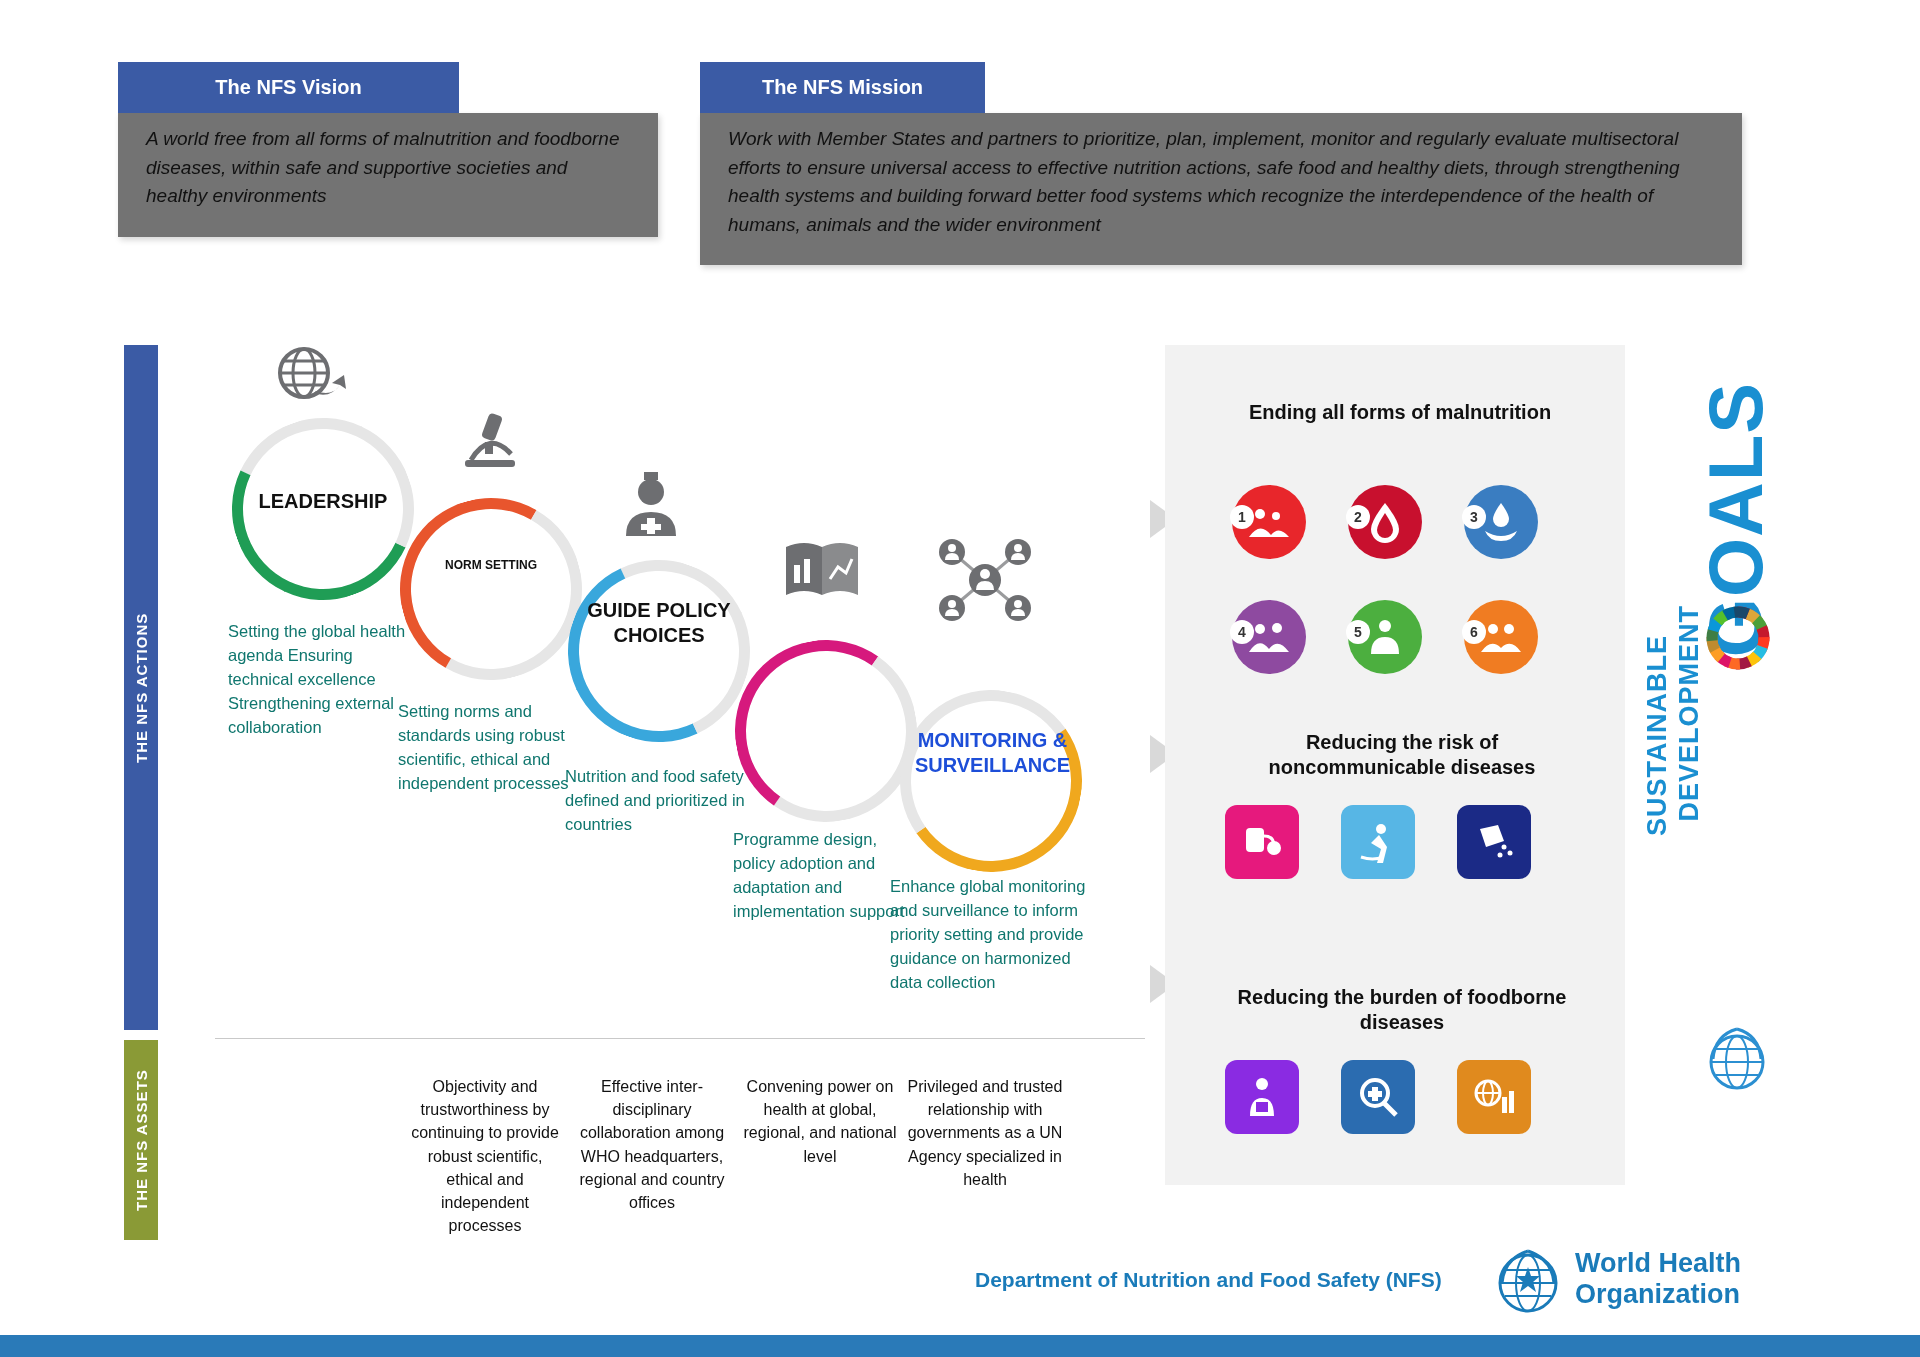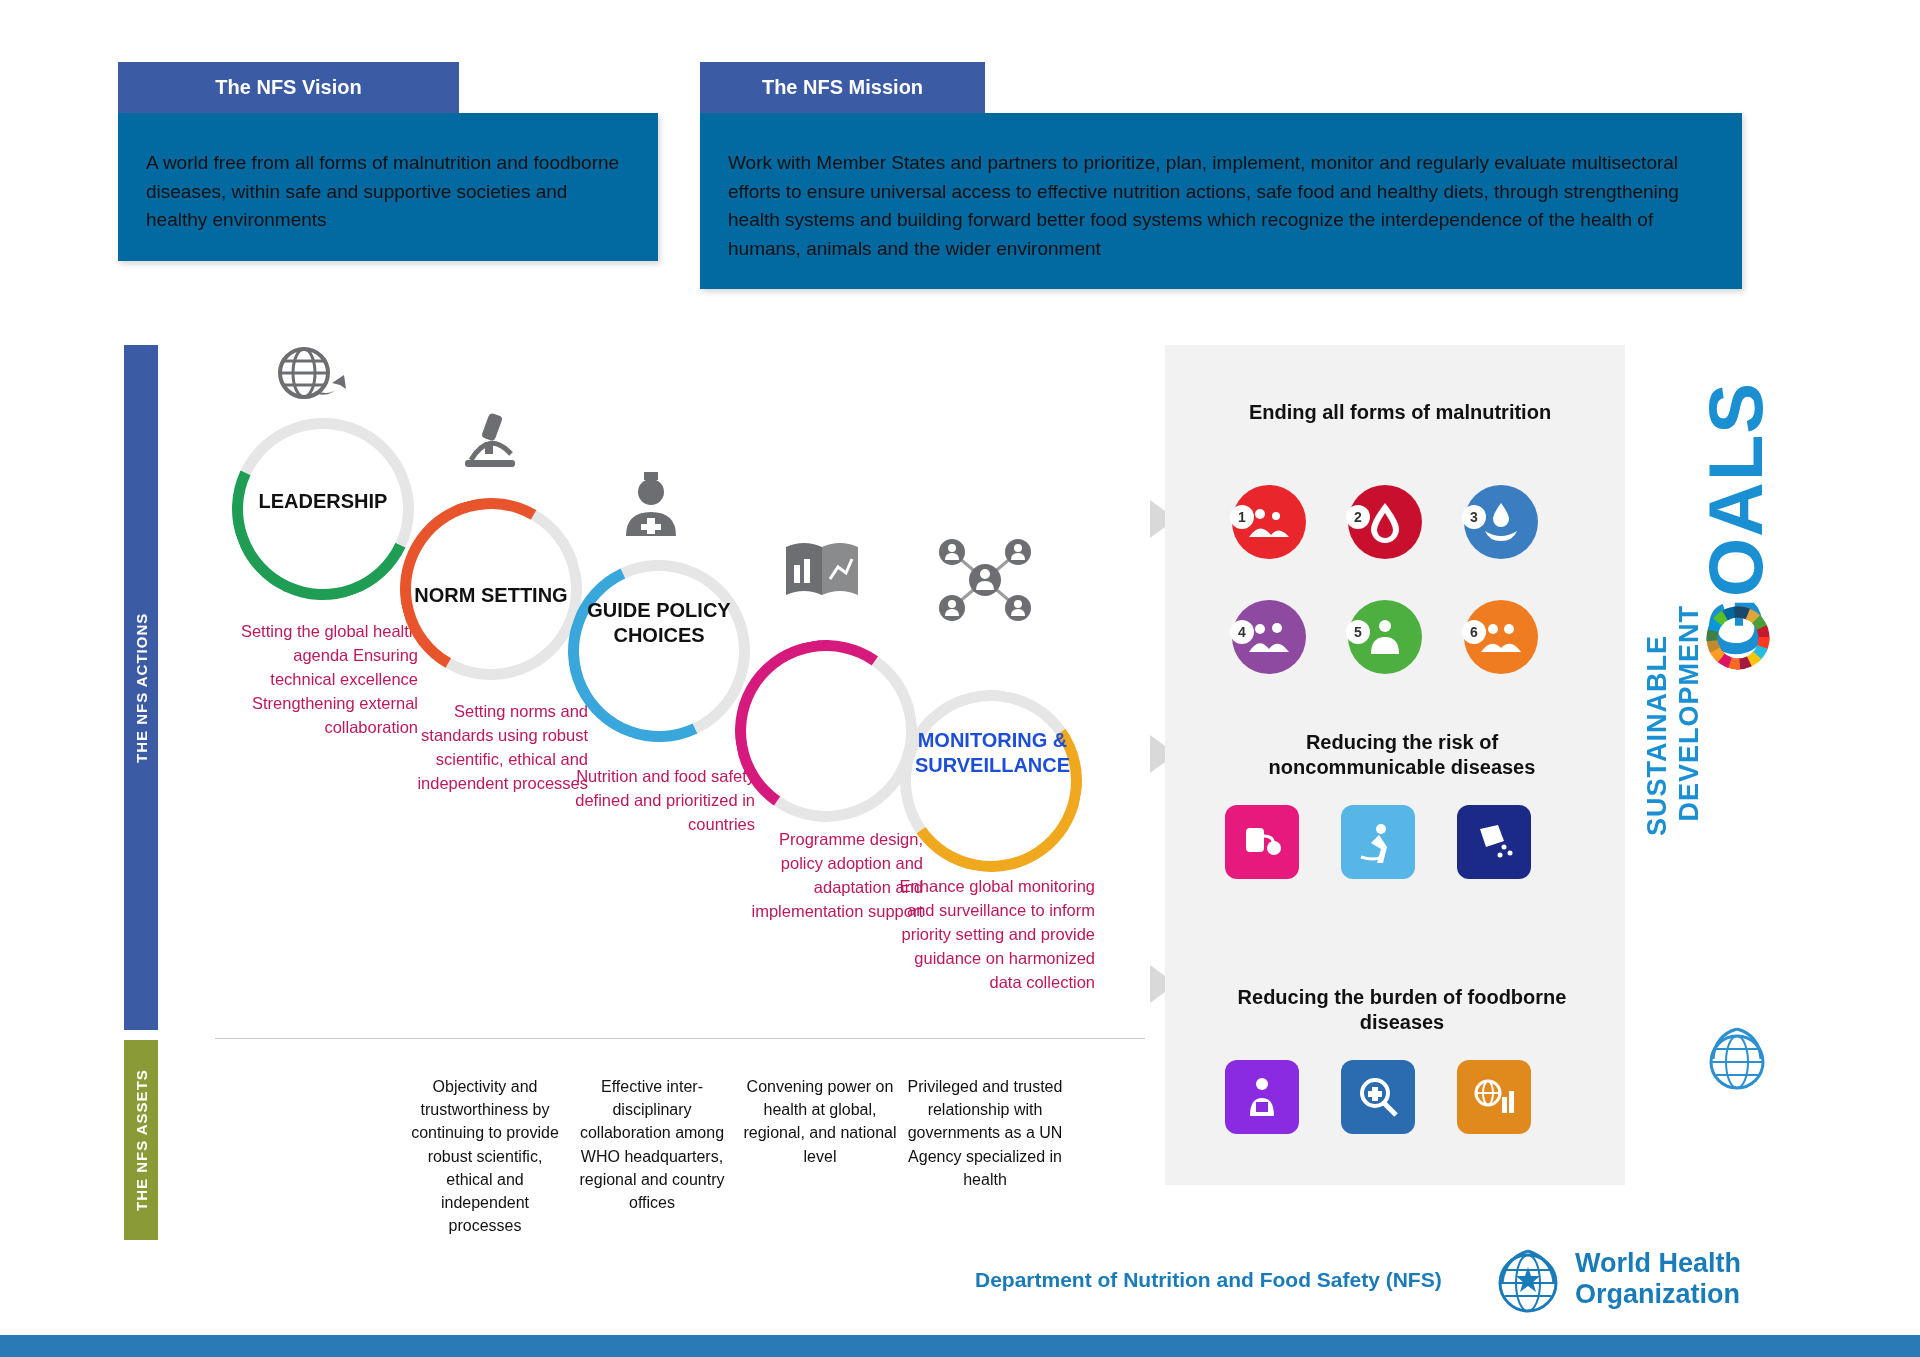--- a/index.html
+++ b/index.html
@@ -19,25 +19,26 @@
     background:#3b5ba5;
     color:#ffffff;
     font-weight:bold;
     font-size:20px;
     padding:14px 26px;
     position:relative;
     z-index:3;
     display:inline-block;
   }
   .card-body {
-    background:#0369a1;
+    background:#737373;
     color:#111111;
+    font-style:italic;
     font-size:19px;
     line-height:1.5;
-    padding:36px 28px 26px 28px;
+    padding:12px 28px 26px 28px;
     box-shadow:2px 3px 6px rgba(0,0,0,0.16);
   }
 
   #vision { left:118px; top:62px; width:540px; }
   #vision .card-tab { width:341px; text-align:center; }
   #mission { left:700px; top:62px; width:1042px; }
   #mission .card-tab { width:285px; text-align:center; }
 
   
   .vbar {
@@ -59,22 +60,22 @@
   
   .circle {
     position:absolute;
     border-radius:50%;
     background:transparent;
   }
   .blurb {
     position:absolute;
     font-size:16.5px;
     line-height:1.45;
-    color:#be185d;
-    text-align:right;
+    color:#0f766e;
+    text-align:left;
   }
   .icon-top { position:absolute; color:#6d6e71; }
 
   
   .asset {
     position:absolute;
     font-size:16px;
     line-height:1.45;
     text-align:center;
     color:#111;
@@ -257,21 +258,21 @@
               border:11px solid #e6e6e6; border-left-color:#1f9d55; border-bottom-color:#1f9d55;
               transform:rotate(-20deg);">
   </div>
   <div class="circle-title" style="position:absolute; left:232px; top:490px; width:182px; text-align:center; font-weight:bold; font-size:20px; color:#111;">LEADERSHIP</div>
   <div class="blurb" style="left:228px; top:620px; width:190px;">Setting the global health agenda Ensuring technical excellence Strengthening external collaboration</div>
 
   <div class="circle" style="left:400px; top:498px; width:182px; height:182px;
               border:11px solid #e6e6e6; border-top-color:#e8552d; border-left-color:#e8552d;
               transform:rotate(-15deg);">
   </div>
-  <div class="circle-title" style="position:absolute; left:400px; top:558px; width:182px; text-align:center; font-weight:bold; font-size:20px; color:#111; line-height:1.25;margin-top:25px;">NORM SETTING</div>
+  <div class="circle-title" style="position:absolute; left:400px; top:558px; width:182px; text-align:center; font-weight:bold; font-size:12px; color:#111; line-height:1.25;">NORM SETTING</div>
   <div class="blurb" style="left:398px; top:700px; width:190px;">Setting norms and standards using robust scientific, ethical and independent processes</div>
 
   <div class="circle" style="left:568px; top:560px; width:182px; height:182px;
               border:11px solid #e6e6e6; border-bottom-color:#39a7dc; border-left-color:#39a7dc;
               transform:rotate(20deg);">
   </div>
   <div class="circle-title" style="position:absolute; left:568px; top:598px; width:182px; text-align:center; font-weight:bold; font-size:20px; color:#111; line-height:1.25;">GUIDE POLICY CHOICES</div>
   <div class="blurb" style="left:565px; top:765px; width:190px;">Nutrition and food safety defined and prioritized in countries</div>
 
   <div class="circle" style="left:735px; top:640px; width:182px; height:182px;

